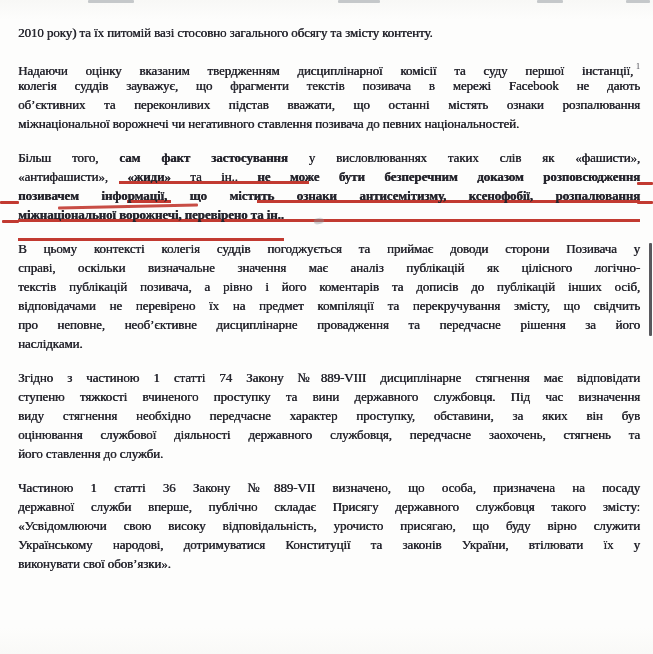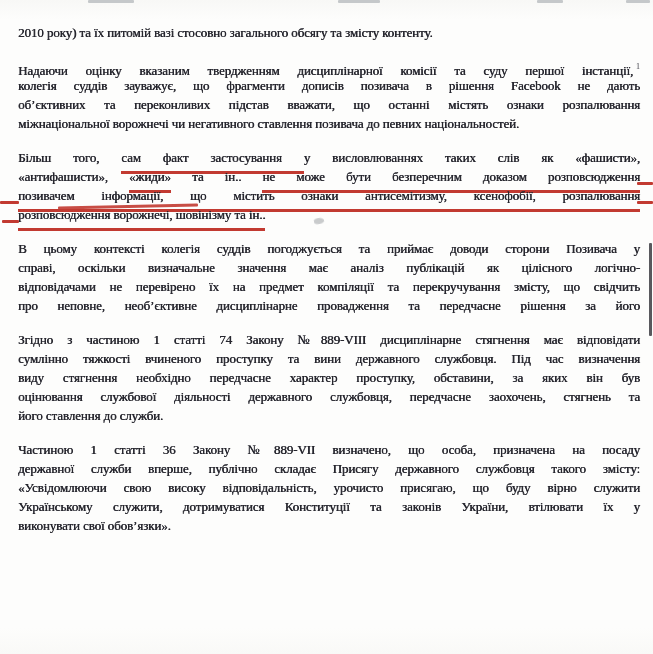--- a/index.html
+++ b/index.html
@@ -35,21 +35,22 @@
     text-align-last: justify;
     position: relative;
     text-shadow: 0.4px 0 0 currentColor;
   }
   .line.last {
     text-align: left;
     text-align-last: left;
   }
   .u {
     border-bottom: 3px solid var(--red, #c23a31);
-    padding-bottom: 6px;
+    padding-bottom: 16px;
+    font-weight: bold;
   }
   .sup {
     font-size: 8px;
     vertical-align: 6px;
     margin-left: 3px;
     color: #3c3c46;
     text-shadow: none;
   }
   
   .artifact {
@@ -93,48 +94,50 @@
   <div class="artifact top-mark tm2"></div>
   <div class="artifact top-mark tm3"></div>
   <div class="artifact top-mark tm4"></div>
 
   <div class="doc" id="doc">
       <div class="para">
         <div class="line last"><span class="">2010 року) та їх питомій вазі стосовно загального обсягу та змісту контенту.</span></div>
       </div>
       <div class="para">
         <div class="line"><span class="">Надаючи оцінку вказаним твердженням дисциплінарної комісії та суду першої інстанції,</span><span class=" sup">1</span></div>
-        <div class="line"><span class="">колегія суддів зауважує, що фрагменти дописів позивача в рішення Facebook не дають</span></div>
+        <div class="line"><span class="">колегія суддів зауважує, що фрагменти текстів позивача в мережі Facebook не дають</span></div>
         <div class="line"><span class="">об’єктивних та переконливих підстав вважати, що останні містять ознаки розпалювання</span></div>
         <div class="line last"><span class="">міжнаціональної ворожнечі чи негативного ставлення позивача до певних національностей.</span></div>
       </div>
       <div class="para">
         <div class="line"><span class="">Більш того, </span><span class="u">сам факт застосування </span><span class="">у висловлюваннях таких слів як «фашисти»,</span></div>
         <div class="line"><span class="">«антифашисти», </span><span class="u">«жиди»</span><span class=""> та ін.. </span><span class="u">не може бути безперечним доказом розповсюдження</span></div>
         <div class="line"><span class="u">позивачем інформації, що містить ознаки антисемітизму, ксенофобії, розпалювання</span></div>
-        <div class="line last"><span class="u">розповсюдження ворожнечі, шовінізму та ін..</span></div>
+        <div class="line last"><span class="u">міжнаціональної ворожнечі, перевірено та ін..</span></div>
       </div>
       <div class="para">
         <div class="line"><span class="">В цьому контексті колегія суддів погоджується та приймає доводи сторони Позивача у</span></div>
         <div class="line"><span class="">справі, оскільки визначальне значення має аналіз публікацій як цілісного логічно-</span></div>
+        <div class="line"><span class="">текстів публікацій позивача, а рівно і його коментарів та дописів до публікацій інших осіб,</span></div>
         <div class="line"><span class="">відповідачами не перевірено їх на предмет компіляції та перекручування змісту, що свідчить</span></div>
         <div class="line"><span class="">про неповне, необ’єктивне дисциплінарне провадження та передчасне рішення за його</span></div>
+        <div class="line last"><span class="">наслідками.</span></div>
       </div>
       <div class="para">
         <div class="line"><span class="">Згідно з частиною 1 статті 74 Закону №889-VIII дисциплінарне стягнення має відповідати</span></div>
-        <div class="line"><span class="">сумлінно тяжкості вчиненого проступку та вини державного службовця. Під час визначення</span></div>
+        <div class="line"><span class="">ступеню тяжкості вчиненого проступку та вини державного службовця. Під час визначення</span></div>
         <div class="line"><span class="">виду стягнення необхідно передчасне характер проступку, обставини, за яких він був</span></div>
         <div class="line"><span class="">оцінювання службової діяльності державного службовця, передчасне заохочень, стягнень та</span></div>
         <div class="line last"><span class="">його ставлення до служби.</span></div>
       </div>
       <div class="para">
         <div class="line"><span class="">Частиною 1 статті 36 Закону №889-VII визначено, що особа, призначена на посаду</span></div>
         <div class="line"><span class="">державної служби вперше, публічно складає Присягу державного службовця такого змісту:</span></div>
         <div class="line"><span class="">«Усвідомлюючи свою високу відповідальність, урочисто присягаю, що буду вірно служити</span></div>
-        <div class="line"><span class="">Українському служити, дотримуватися Конституції та законів України, втілювати їх у</span></div>
+        <div class="line"><span class="">Українському народові, дотримуватися Конституції та законів України, втілювати їх у</span></div>
         <div class="line last"><span class="">виконувати свої обов’язки».</span></div>
       </div>
     </div>
 
   <div class="artifact red-bar ext-right-l2"></div>
   <div class="artifact red-bar ext-right-l3"></div>
   <div class="artifact red-bar ext-left-l3"></div>
   <div class="artifact red-bar ext-left-l4"></div>
   <div class="artifact red-bar extra-stroke"></div>
 

